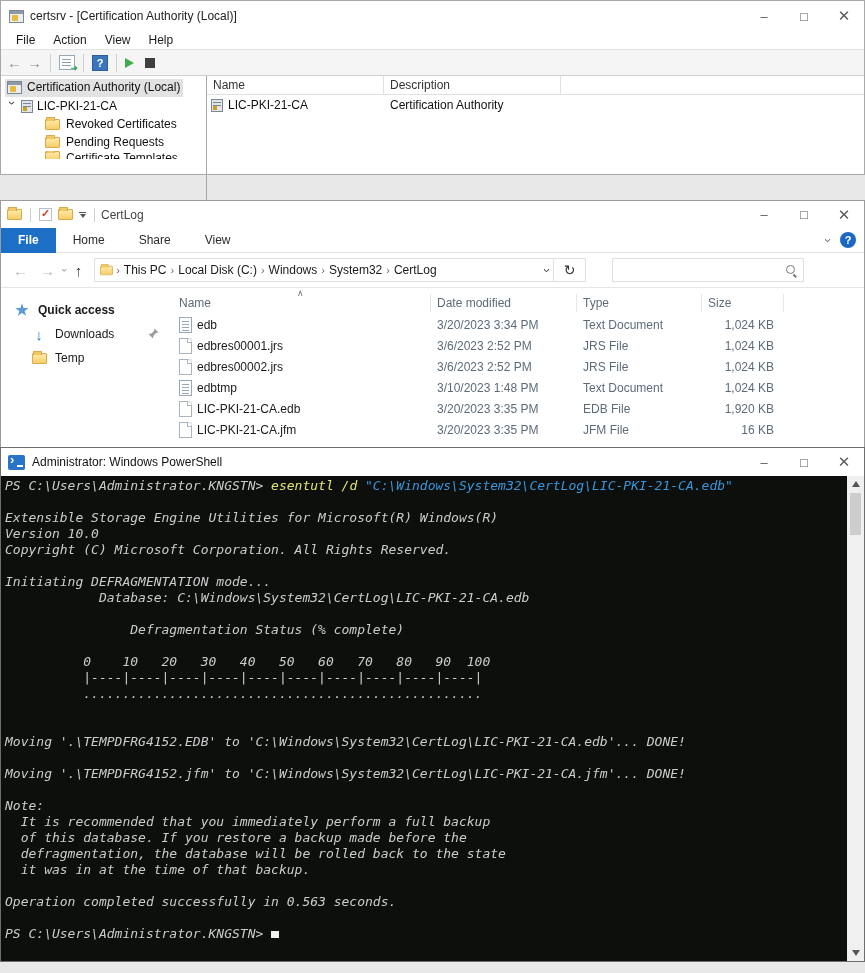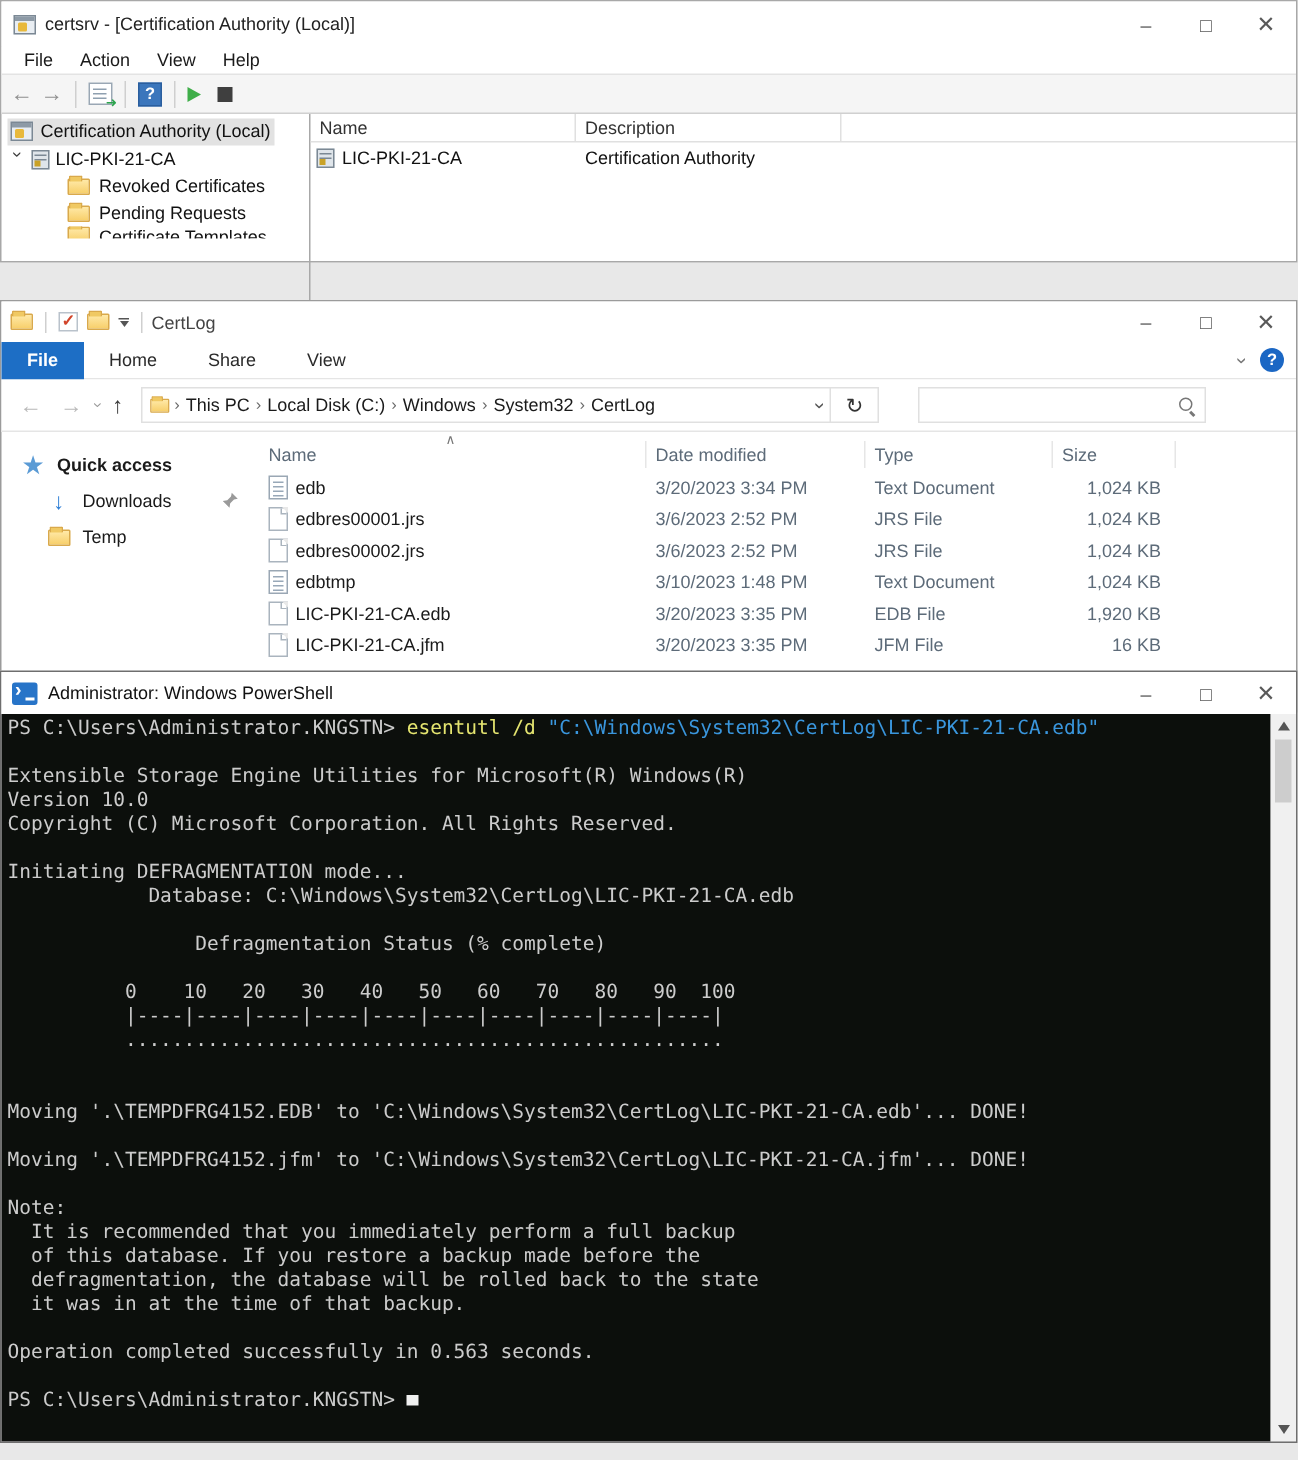--- a/index.html
+++ b/index.html
@@ -347,21 +347,21 @@
 <div class="window" id="powershell">
   <div class="titlebar">
     <span class="ps-icon"></span>
     <span class="title-text">Administrator: Windows PowerShell</span>
     <div class="win-controls">
       <span class="win-btn">–</span>
       <span class="win-btn">□</span>
       <span class="win-btn close">✕</span>
     </div>
   </div>
-  <div id="console-wrap" style="background: #737373;">
+  <div id="console-wrap" style="background: #1d4ed8; font-style: italic;">
     <div id="console" style="background: rgb(12, 15, 12); color: rgb(204, 204, 204);"><div class="ps-line"><span style="color: rgb(204, 204, 204);">PS C:\Users\Administrator.KNGSTN&gt; </span><span style="color: rgb(229, 229, 112);">esentutl /d </span><span style="color: rgb(58, 150, 221);">"C:\Windows\System32\CertLog\LIC-PKI-21-CA.edb"</span></div><div class="ps-line"></div><div class="ps-line">Extensible Storage Engine Utilities for Microsoft(R) Windows(R)</div><div class="ps-line">Version 10.0</div><div class="ps-line">Copyright (C) Microsoft Corporation. All Rights Reserved.</div><div class="ps-line"></div><div class="ps-line">Initiating DEFRAGMENTATION mode...</div><div class="ps-line">            Database: C:\Windows\System32\CertLog\LIC-PKI-21-CA.edb</div><div class="ps-line"></div><div class="ps-line">                Defragmentation Status (% complete)</div><div class="ps-line"></div><div class="ps-line">          0    10   20   30   40   50   60   70   80   90  100</div><div class="ps-line">          |----|----|----|----|----|----|----|----|----|----|</div><div class="ps-line">          ...................................................</div><div class="ps-line"></div><div class="ps-line"></div><div class="ps-line">Moving '.\TEMPDFRG4152.EDB' to 'C:\Windows\System32\CertLog\LIC-PKI-21-CA.edb'... DONE!</div><div class="ps-line"></div><div class="ps-line">Moving '.\TEMPDFRG4152.jfm' to 'C:\Windows\System32\CertLog\LIC-PKI-21-CA.jfm'... DONE!</div><div class="ps-line"></div><div class="ps-line">Note:</div><div class="ps-line">  It is recommended that you immediately perform a full backup</div><div class="ps-line">  of this database. If you restore a backup made before the</div><div class="ps-line">  defragmentation, the database will be rolled back to the state</div><div class="ps-line">  it was in at the time of that backup.</div><div class="ps-line"></div><div class="ps-line">Operation completed successfully in 0.563 seconds.</div><div class="ps-line"></div><div class="ps-line"><span style="color: rgb(204, 204, 204);">PS C:\Users\Administrator.KNGSTN&gt; </span><span class="ps-cursor" style="background: rgb(240, 240, 240);"></span></div></div>
     <div id="ps-scrollbar">
       <span class="sb-arrow-up"></span>
       <span class="sb-thumb"></span>
       <span class="sb-arrow-down"></span>
     </div>
   </div>
 </div>
 
 </body></html>

